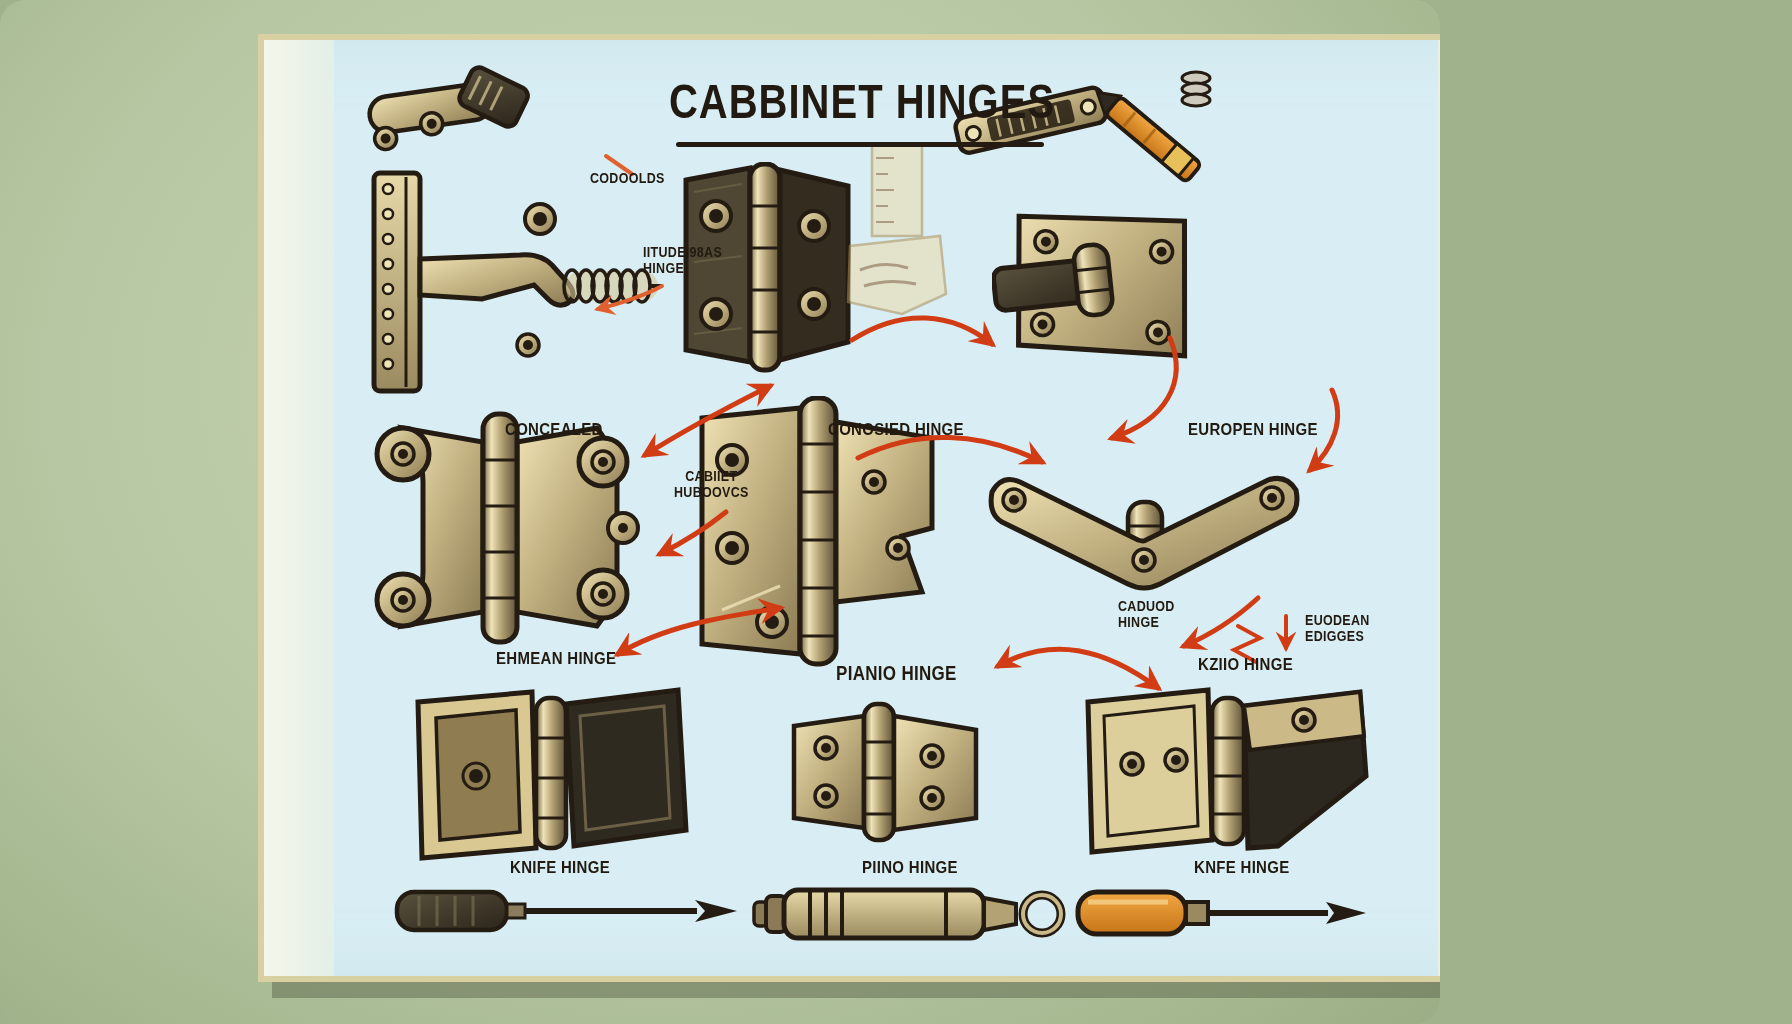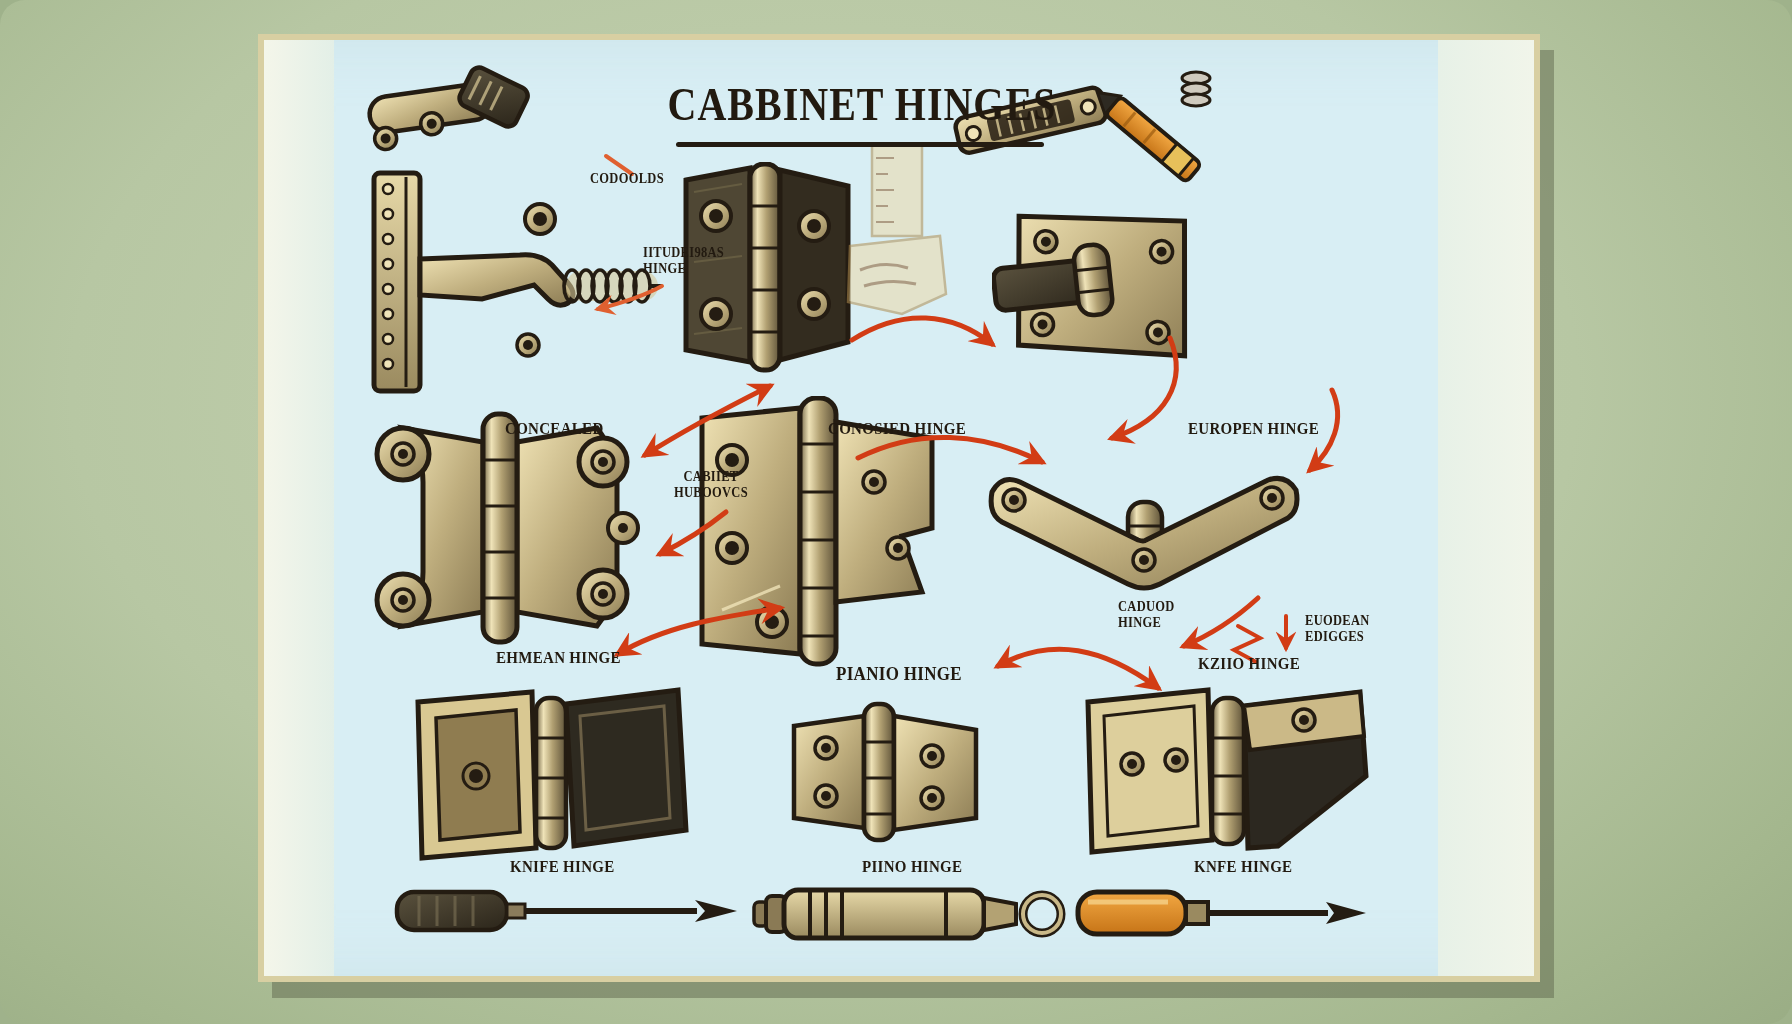--- a/index.html
+++ b/index.html
@@ -1,18 +1,18 @@
 <!DOCTYPE html>
 <html><head>
 <meta charset="utf-8">
 <style>
   html,body{margin:0;padding:0;background:#9fb28b;}
-  .stage{position:relative;width:1792px;height:1024px;overflow:hidden;
+  .stage{position:relative;width:1440px;height:1024px;overflow:hidden;
     background:radial-gradient(ellipse at 46% 38%, #c6d2b2 0%, #b7c7a3 55%, #a4b78e 85%, #9aad85 100%);
-    font-family:Liberation Serif, serif;border-radius:25px;}
+    font-family:Liberation Sans, sans-serif;border-radius:25px;}
   .board{position:absolute;left:258px;top:34px;width:1270px;height:936px;
     background:#d8eef4;border:6px solid #d8cfa2;
     box-shadow:14px 16px 0 rgba(96,104,78,.5), inset 0 0 60px rgba(180,210,215,.35);z-index:1;}
   .strip-left{position:absolute;left:0;top:0;width:70px;height:100%;
     background:linear-gradient(90deg,#f4f6ea,#e3efe7);z-index:2;}
   .strip-right{position:absolute;right:0;top:0;width:96px;height:100%;
     background:linear-gradient(90deg,#e7f1e7,#f1f5ea);z-index:2;}
   .title{position:absolute;left:652px;top:76px;width:420px;text-align:center;z-index:30;
     font-weight:bold;font-size:40px;color:#221a10;letter-spacing:1px;
     transform:scaleY(1.18);transform-origin:50% 0;}

